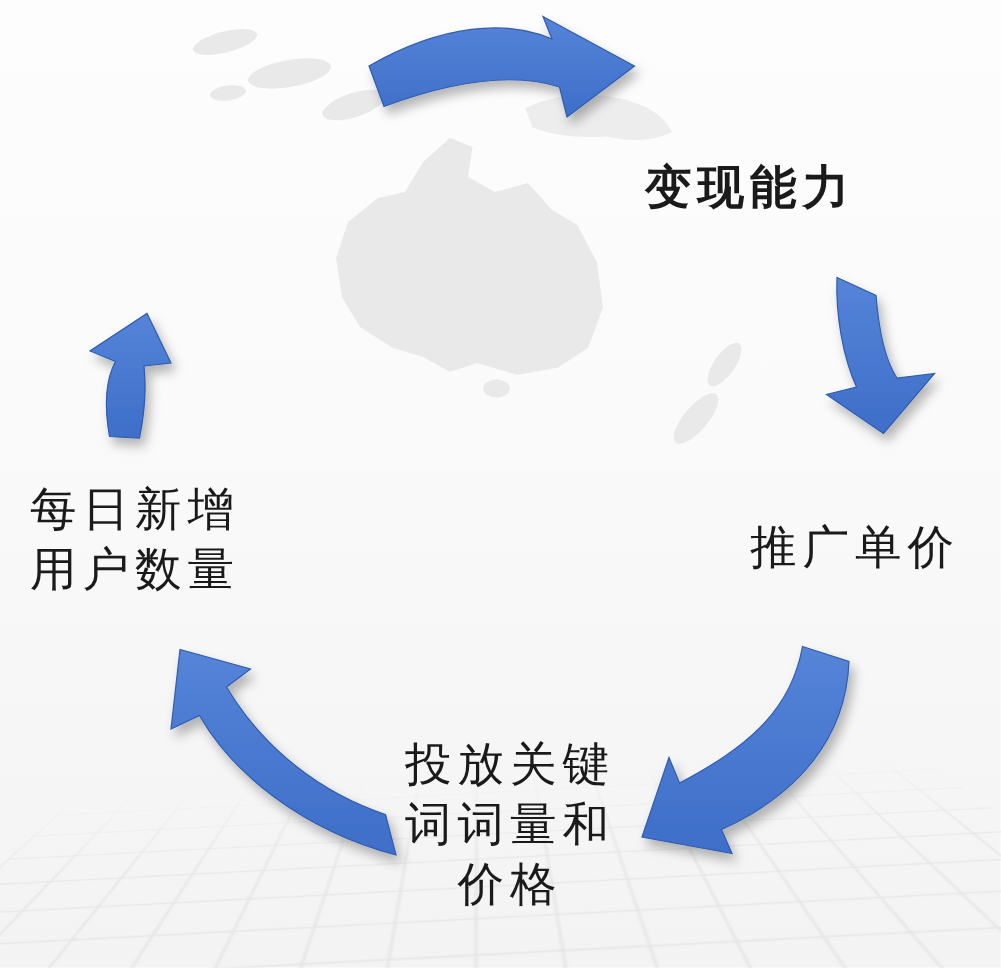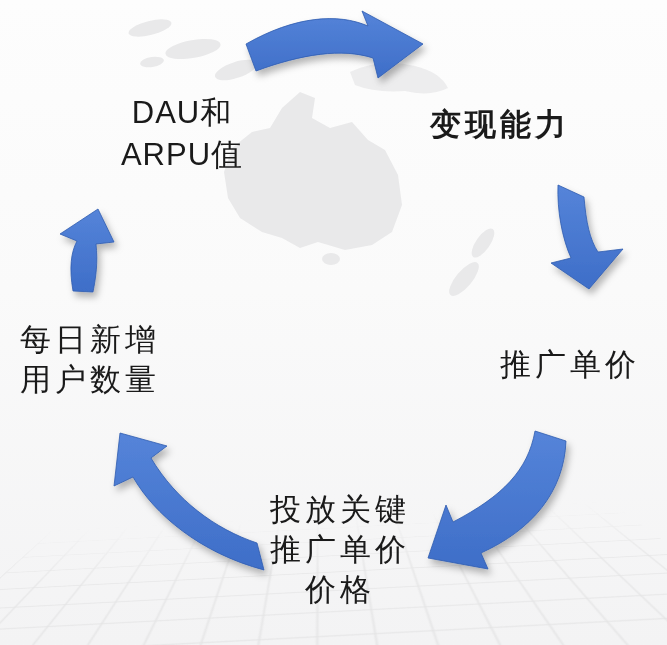--- a/index.html
+++ b/index.html
@@ -82,27 +82,25 @@
                L571,258 C562,238 557,210 558,185 Z"></path>
       <path d="M535,431 L566,441 C564,492 532,530 481,553 L488,569 L428,558 L446,505
                L453,522 C503,496 528,470 535,431 Z"></path>
       <path d="M264,570 C200,553 154,514 133,477 L114,486 L120,433 L167,446 L151,458
                C176,500 215,529 257,543 Z"></path>
       <path d="M73,291 C69,268 71,252 77,241 L60,234 L98,209 L114,242 L96,244
                C98,262 96,277 93,292 Z"></path>
     </g>
   </svg>
 
-  <div class="label" style="left:62px;top:92px;width:240px;">DAU和
-ARPU值</div>
 
   <div class="label label--cjk" style="left:390px;top:104px;width:220px;font-weight:bold;">变现能力</div>
 
   <div class="label label--cjk" style="left:460px;top:344px;width:220px;">推广单价</div>
 
   <div class="label label--cjk" style="left:230px;top:490px;width:220px;line-height:40px;">投放关键
-推广单价
+词词量和
 价格</div>
 
   <div class="label label--cjk" style="left:-20px;top:320px;width:220px;line-height:40px;">每日新增
 用户数量</div>
 
 </div>
 
 </body></html>

